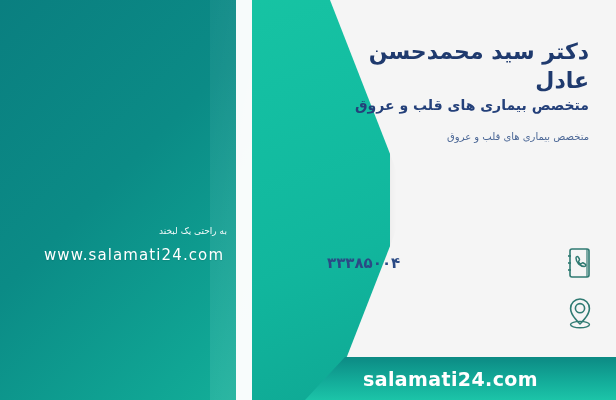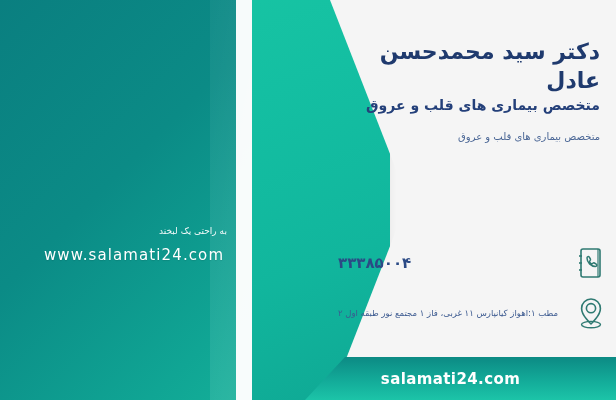--- a/index.html
+++ b/index.html
@@ -58,21 +58,21 @@
     text-shadow:0 1px 1px rgba(0,0,0,.10);
   }
   .logo-slogan{
     position:absolute;left:128px;top:226px;width:130px;
     text-align:center;color:#ffffff;font-size:9px;
     direction:rtl;letter-spacing:.5px;opacity:.95;
   }
 
   
   .right{
-    position:absolute;left:330px;top:0;width:286px;height:400px;
+    position:absolute;left:319px;top:0;width:286px;height:400px;
   }
   .doc-name{
     position:absolute;right:16px;top:38px;width:262px;
     text-align:right;direction:rtl;
     color:#1f3a6e;font-size:22px;font-weight:bold;
     line-height:1.3;
   }
   .doc-spec{
     position:absolute;right:16px;top:96px;width:262px;
     text-align:right;direction:rtl;
@@ -107,21 +107,21 @@
   .c-addr{font-size:8.5px;line-height:1.5;color:#3c5a90;}
 
   
   .bottom-bar{
     position:absolute;left:305px;top:357px;width:311px;height:43px;
     background:linear-gradient(180deg,#0c8a84 0%,#13ab99 55%,#1cc4a8 100%);
     clip-path:polygon(40px 0, 311px 0, 311px 43px, 0 43px);
     display:flex;align-items:center;justify-content:center;
   }
   .bottom-bar span{
-    color:#ffffff;font-size:15px;font-weight:bold;direction:ltr;
+    color:#ffffff;font-size:19px;font-weight:bold;direction:ltr;
     letter-spacing:.4px;margin-right:20px;
   }
 </style>
 </head>
 <body>
 
 <div id="card">
 
   <div class="teal-base"></div>
   <div class="fold"></div>
@@ -162,21 +162,20 @@
 
       <div class="c-row">
         <div class="c-icon">
           <svg width="28" height="34" viewBox="0 0 28 34" xmlns="http://www.w3.org/2000/svg" aria-hidden="true">
             <path d="M14 3 C 8.8 3, 4.6 7.2, 4.6 12.4 C 4.6 19.5, 14 28, 14 28
                      C 14 28, 23.4 19.5, 23.4 12.4 C 23.4 7.2, 19.2 3, 14 3 Z" fill="none" stroke="#2f7a72" stroke-width="1.6" stroke-linejoin="round"></path>
             <circle cx="14" cy="12.2" r="4.6" fill="none" stroke="#2f7a72" stroke-width="1.6"></circle>
             <ellipse cx="14" cy="28.6" rx="9.5" ry="3.2" fill="none" stroke="#2f7a72" stroke-width="1.4"></ellipse>
           </svg>
         </div>
-        <div class="c-text c-addr">مطب ۱:اهواز کیانپارس ۱۱ غربی، فاز ۱ مجتمع نور طبقه اول ۲</div>
       </div>
 
     </div>
   </div>
 
   <div class="bottom-bar">
     <span>salamati24.com</span>
   </div>
 
 </div>

